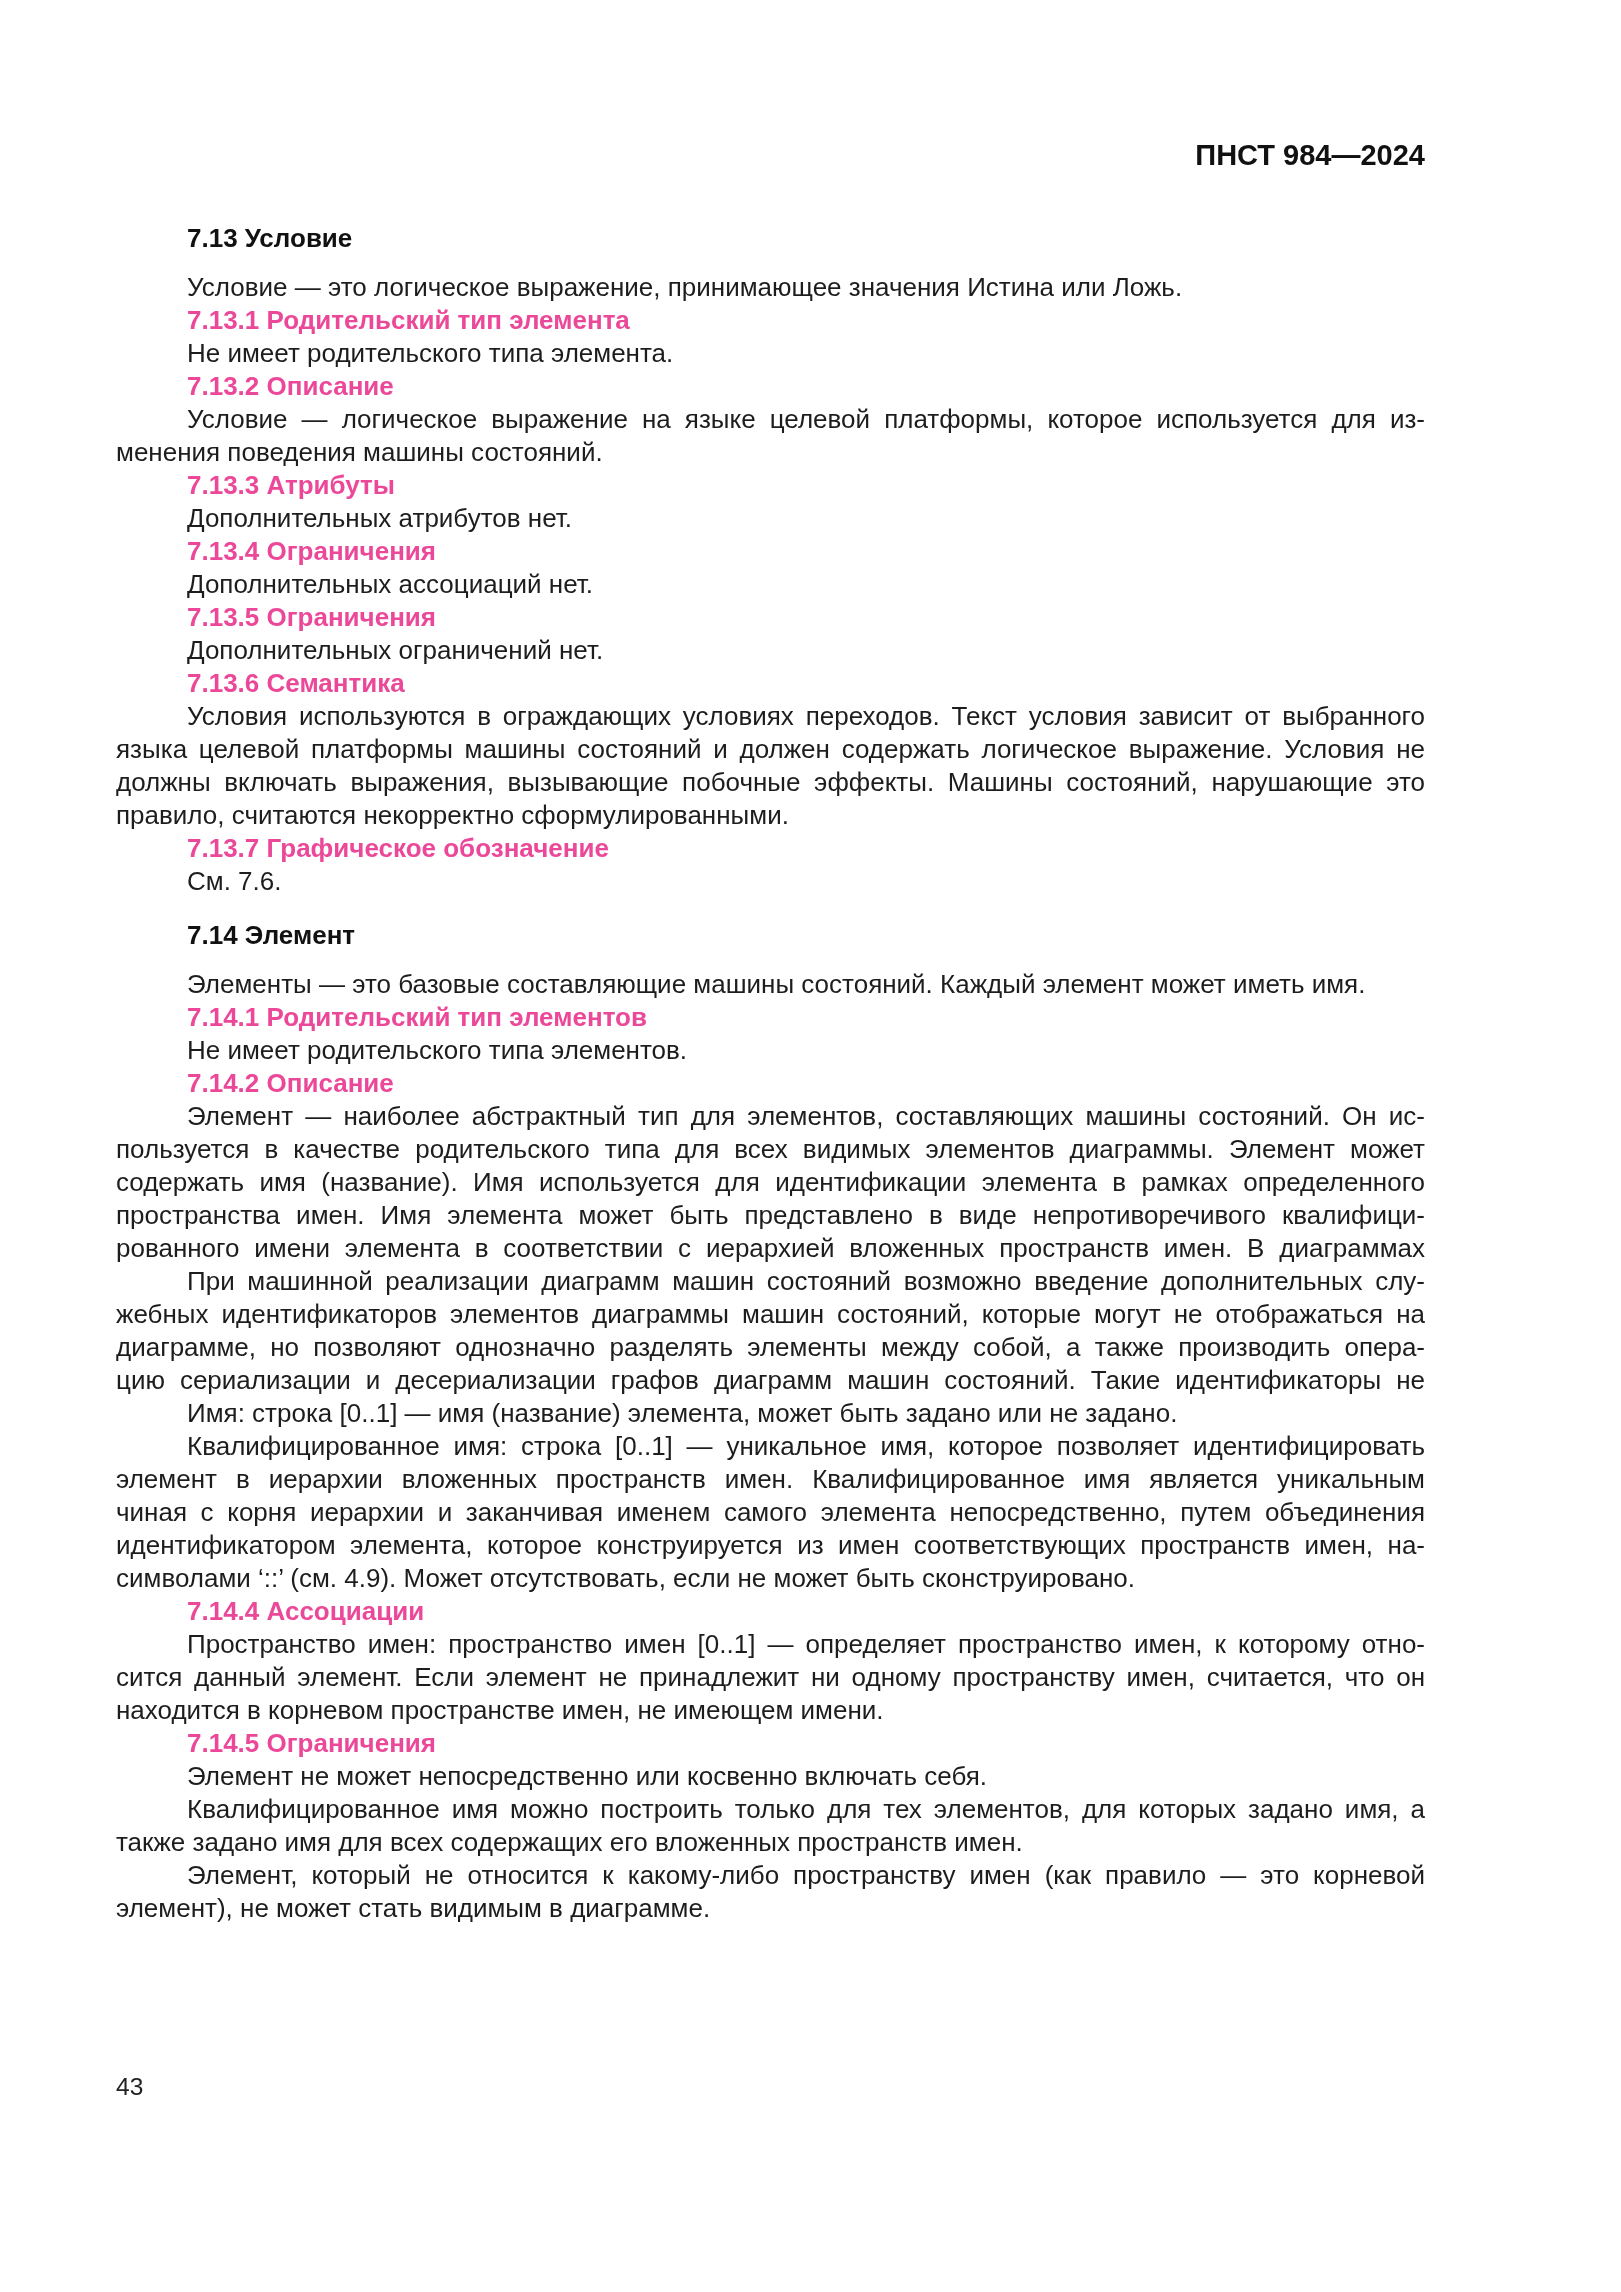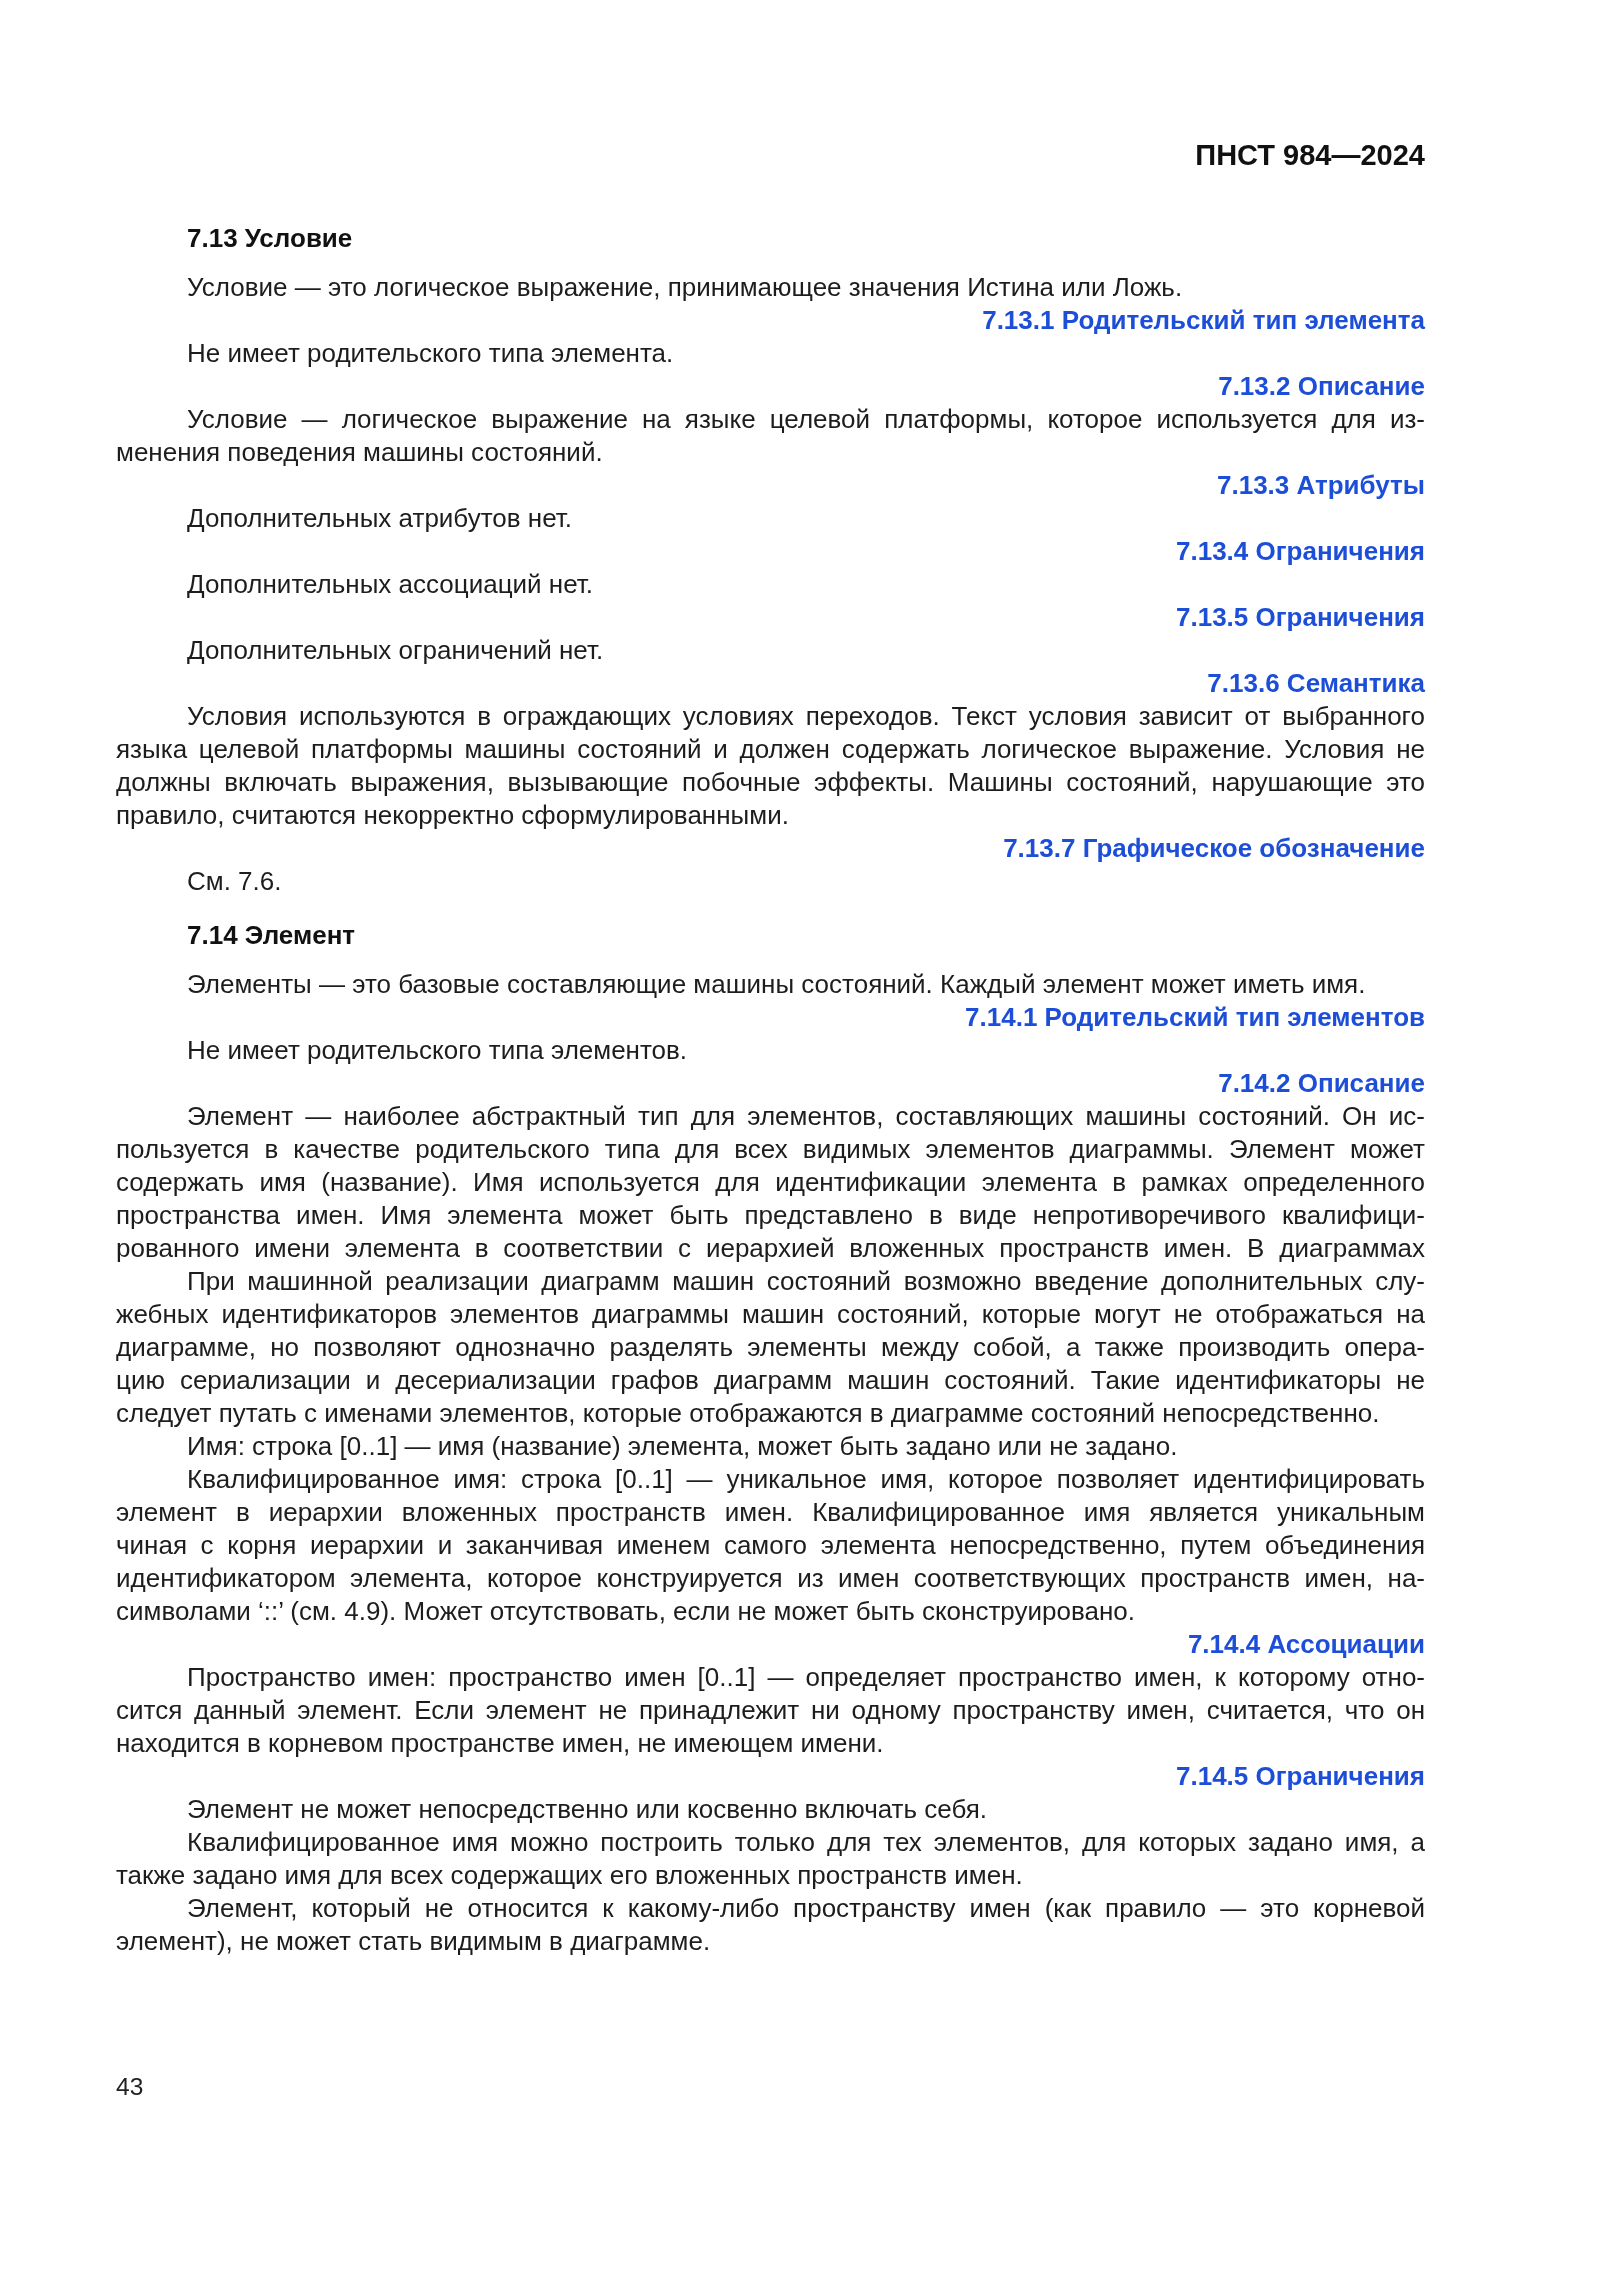--- a/index.html
+++ b/index.html
@@ -17,21 +17,21 @@
   .doc-header{
     position:absolute;top:139px;left:116px;width:1309px;
     text-align:right;font-weight:700;font-size:29px;color:#111;
   }
   .content{
     position:absolute;top:196px;left:116px;width:1309px;
   }
   .content div{min-height:33px;}
   .h1{font-weight:700;margin:20.6px 0 16.7px;color:#111;}
   .content > .h1:first-child{margin-top:25.5px;}
-  .h2{font-weight:700;color:#1d4ed8;text-align:right;}
+  .h2{font-weight:700;color:#ec4899;}
   .h1,.h2,.first,.single{text-indent:71px;}
   .first,.cont{text-align:justify;text-align-last:justify;}
   .last,.single{text-align:left;}
   .footer-page-number{
     position:absolute;top:2070px;left:116px;width:1309px;
     font-size:24.5px;color:#222;
   }
 </style>
 </head>
 <body>
@@ -67,21 +67,20 @@
       <div class="h2">7.14.2 Описание</div>
       <div class="first">Элемент — наиболее абстрактный тип для элементов, составляющих машины состояний. Он ис-</div>
       <div class="cont">пользуется в качестве родительского типа для всех видимых элементов диаграммы. Элемент может</div>
       <div class="cont">содержать имя (название). Имя используется для идентификации элемента в рамках определенного</div>
       <div class="cont">пространства имен. Имя элемента может быть представлено в виде непротиворечивого квалифици-</div>
       <div class="cont">рованного имени элемента в соответствии с иерархией вложенных пространств имен. В диаграммах</div>
       <div class="first">При машинной реализации диаграмм машин состояний возможно введение дополнительных слу-</div>
       <div class="cont">жебных идентификаторов элементов диаграммы машин состояний, которые могут не отображаться на</div>
       <div class="cont">диаграмме, но позволяют однозначно разделять элементы между собой, а также производить опера-</div>
       <div class="cont">цию сериализации и десериализации графов диаграмм машин состояний. Такие идентификаторы не</div>
-      <div class="last">следует путать с именами элементов, которые отображаются в диаграмме состояний непосредственно.</div>
       <div class="single">Имя: строка [0..1] — имя (название) элемента, может быть задано или не задано.</div>
       <div class="first">Квалифицированное имя: строка [0..1] — уникальное имя, которое позволяет идентифицировать</div>
       <div class="cont">элемент в иерархии вложенных пространств имен. Квалифицированное имя является уникальным</div>
       <div class="cont">чиная с корня иерархии и заканчивая именем самого элемента непосредственно, путем объединения</div>
       <div class="cont">идентификатором элемента, которое конструируется из имен соответствующих пространств имен, на-</div>
       <div class="last">символами ‘::’ (см. 4.9). Может отсутствовать, если не может быть сконструировано.</div>
       <div class="h2">7.14.4 Ассоциации</div>
       <div class="first">Пространство имен: пространство имен [0..1] — определяет пространство имен, к которому отно-</div>
       <div class="cont">сится данный элемент. Если элемент не принадлежит ни одному пространству имен, считается, что он</div>
       <div class="last">находится в корневом пространстве имен, не имеющем имени.</div>

